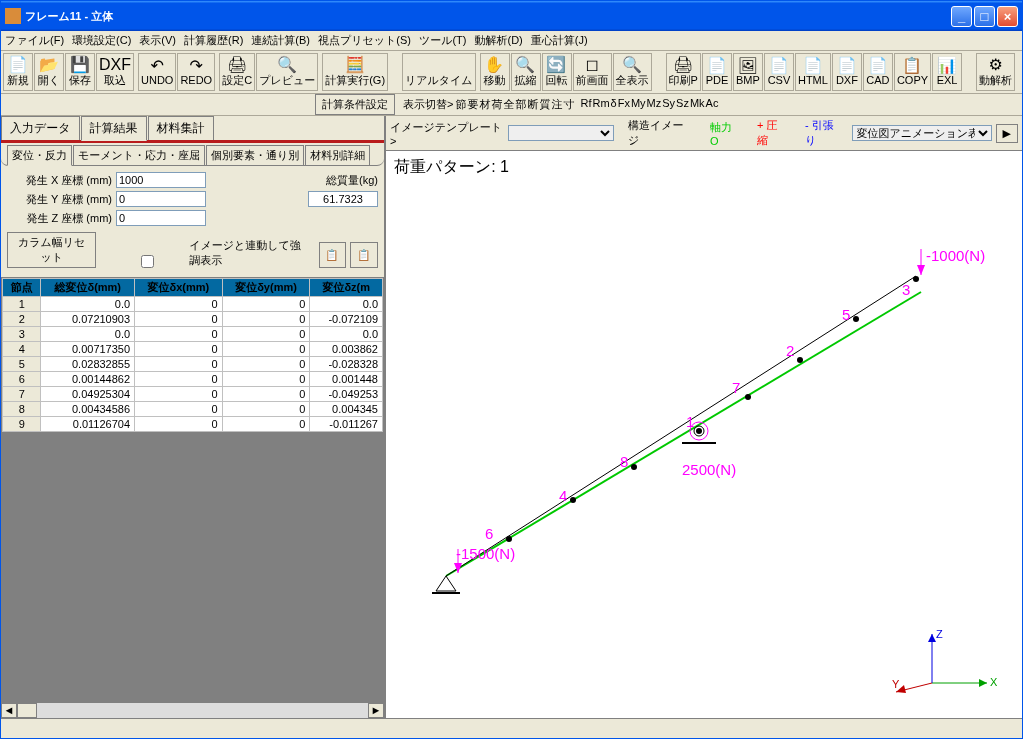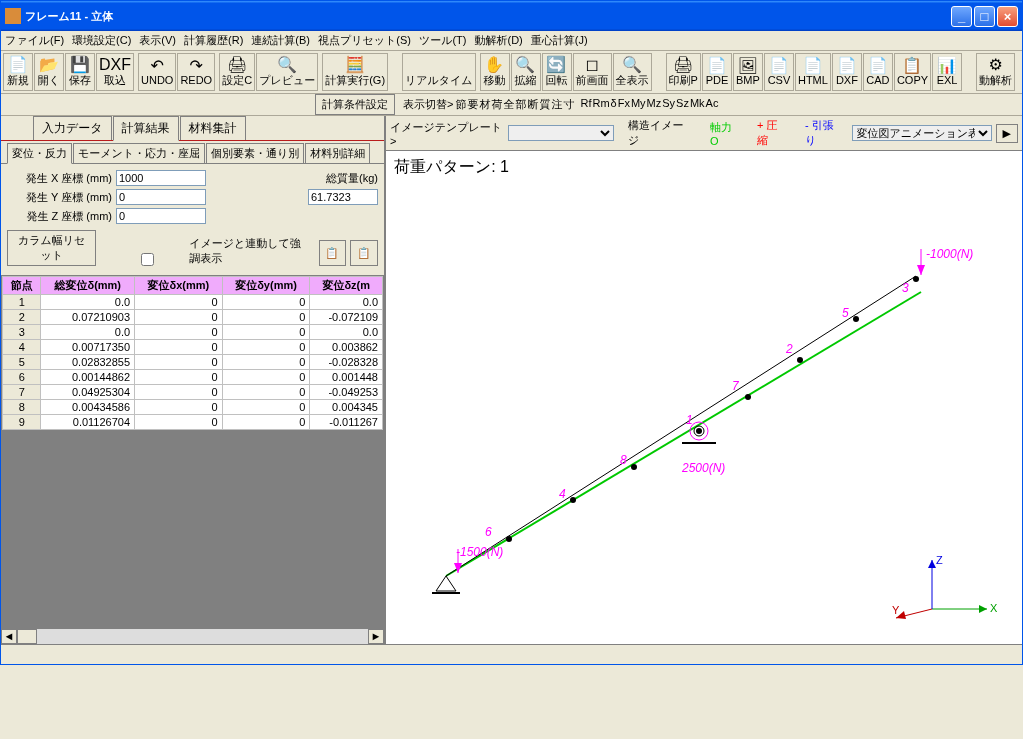--- a/index.html
+++ b/index.html
@@ -1,57 +1,57 @@
 <!DOCTYPE html>
 <html><head>
 <meta charset="utf-8">
 <style>
 * { box-sizing: border-box; margin: 0; padding: 0; font-family: "MS PGothic", "MS Gothic", sans-serif; font-size: 11px; }
 body { background: #ece9d8; overflow: hidden; }
-.window { width: 1023px; height: 665px; display: flex; flex-direction: column; border: 1px solid #0055ea; }
+.window { width: 1023px; height: 739px; display: flex; flex-direction: column; border: 1px solid #0055ea; }
 .titlebar { height: 30px; background: linear-gradient(to bottom, #3a95ff 0%, #0055ea 8%, #0055ea 92%, #003dc0 100%); display: flex; align-items: center; padding: 0 4px; color: white; font-weight: bold; font-size: 13px; }
 .titlebar .icon { width: 16px; height: 16px; background: #d98c3a; margin-right: 4px; }
 .titlebar .title { flex: 1; }
 .winbtns { display: flex; gap: 2px; }
 .winbtn { width: 21px; height: 21px; border: 1px solid #fff; border-radius: 3px; display: flex; align-items: center; justify-content: center; font-weight: bold; font-family: Arial; font-size: 13px; cursor: pointer; }
 .winbtn.min, .winbtn.max { background: linear-gradient(to bottom, #6fa8ff, #2b70e8); color:#fff; }
 .winbtn.close { background: linear-gradient(to bottom, #f8a07e, #e24c32); color:#fff; }
 .menubar { height: 20px; background: #ece9d8; display: flex; align-items: center; padding: 2px 4px; border-bottom: 1px solid #aca899; gap: 8px; }
 .menubar span { cursor: pointer; }
 .toolbar { display: flex; align-items: center; padding: 2px; border-bottom: 1px solid #aca899; background: #ece9d8; flex-wrap: nowrap; }
 .toolbtn { display: flex; flex-direction: column; align-items: center; justify-content: center; border: 1px solid #aca899; background: #ece9d8; padding: 2px 2px; min-width: 30px; height: 38px; cursor: pointer; font-size: 10px; margin-right: 1px; }
 .toolbtn .ico { font-size: 16px; line-height: 16px; height: 16px; }
 .toolgroup { display: flex; margin-right: 3px; }
 .body { flex: 1; display: flex; overflow: hidden; }
 .leftpane { width: 385px; display: flex; flex-direction: column; border-right: 2px solid #808080; background: #ece9d8; }
-.tabs { display: flex; border-bottom: 1px solid #b91c1c; padding-left: 32px; }
+.tabs { display: flex; border-bottom: 3px solid #b91c1c; }
 .tab { padding: 3px 8px; border: 1px solid #808080; border-bottom: none; background: #ece9d8; margin-right: 1px; cursor: pointer; font-size: 12px; }
 .tab.active { background: #ece9d8; border-bottom: 1px solid #ece9d8; margin-bottom: -1px; z-index: 1; }
-.subtabs { display: flex; margin-top: 2px; padding-left: 6px; border-bottom: 1px solid #808080; }
+.subtabs { display: flex; margin-top: 2px; padding-left: 6px; border-bottom: 1px solid #808080; border-radius: 7px; }
 .subtab { padding: 2px 4px; border: 1px solid #808080; border-bottom: none; background: #ece9d8; margin-right: 1px; cursor: pointer; font-size: 11px; }
 .subtab.active { background: #ece9d8; border-bottom: 1px solid #ece9d8; margin-bottom: -1px; }
 .panel { padding: 6px; }
 .row { display: flex; align-items: center; margin-bottom: 3px; gap: 4px; }
 .row label { width: 105px; text-align: right; font-size: 11px; }
 .row input { width: 90px; border: 1px solid #7f9db9; padding: 1px 2px; background: white; font-size: 11px; }
 .btnsmall { border: 1px solid #808080; background: #ece9d8; padding: 2px 6px; cursor: pointer; }
 .grid { border: 1px solid #808080; background: white; overflow: auto; }
 .grid table { border-collapse: collapse; width: 100%; }
 .grid th, .grid td { border: 1px solid #c0c0c0; padding: 1px 4px; background: white; font-size: 11px; text-align: right; }
-.grid th { background: #f0abfc; text-align: center; }
+.grid th { background: #0369a1; text-align: center; }
 .gridspacer { flex: 1; background: #808080; }
 .scrollbar { height: 16px; background: #ece9d8; border-top: 1px solid #808080; display: flex; }
 .scrollbar .arrow { width: 16px; border: 1px solid #808080; background: #ece9d8; text-align: center; cursor: pointer; }
 .scrollbar .track { flex: 1; background: #ddd; }
 .rightpane { flex: 1; display: flex; flex-direction: column; background: #ece9d8; }
 .imgtpl { display: flex; align-items: center; padding: 2px 4px; gap: 4px; border-bottom: 1px solid #808080; }
 .imgtpl select { width: 110px; border: 1px solid #7f9db9; font-size: 11px; }
 .canvas { flex: 1; background: white; position: relative; overflow: hidden; }
 .statusbar { height: 20px; border-top: 1px solid #808080; background: #ece9d8; }
-.cvlabel { position: absolute; font-size: 12px; font-style: italic; }
+.cvlabel { position: absolute; font-size: 15px; }
 svg.axes { position: absolute; bottom: 10px; right: 20px; }
 .cvheader { position: absolute; top: 6px; left: 8px; font-size: 16px; }
 </style>
 </head>
 <body>
 
 <div class="window">
   <div class="titlebar">
     <div class="icon"></div>
     <div class="title">フレーム11 - 立体</div>
@@ -244,21 +244,21 @@
         <div class="row">
           <label>発生 X 座標 (mm)</label>
           <input value="1000" style="">
           <span style="flex:1"></span>
           <span>総質量(kg)</span>
         </div>
         <div class="row">
           <label>発生 Y 座標 (mm)</label>
           <input value="0" style="">
           <span style="flex:1"></span>
-          <input style="width: 70px;" value="61.7323">
+          <input style="width: 70px; text-align: center;" value="61.7323">
         </div>
         <div class="row">
           <label>発生 Z 座標 (mm)</label>
           <input value="0" style="">
         </div>
         <div class="row" style="margin-top:6px;align-items:flex-end">
           <button class="btnsmall">カラム幅リセット</button>
           <span style="width:6px"></span>
           <input type="checkbox" style="">
           <span>イメージと連動して強調表示</span>

